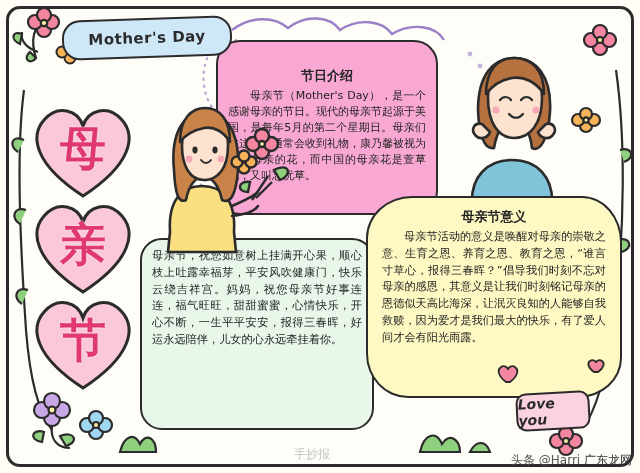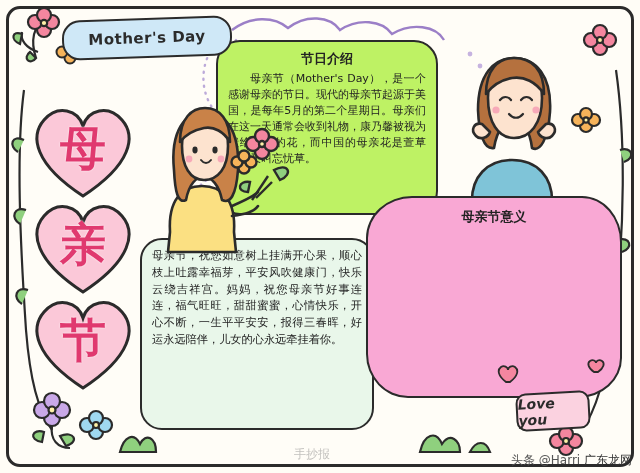--- a/index.html
+++ b/index.html
@@ -92,38 +92,38 @@
     color: #222;
   }
   .bubble .btext {
     color: #222;
   }
 
   
   #intro-bubble {
     left: 216px; top: 40px;
     width: 222px; height: 175px;
-    background: #bef264;
+    background: #f9a8d4;
     border-radius: 24px;
-    padding: 8px 10px;
+    padding: 25px 10px;
     z-index: 3;
   }
   #intro-bubble .btitle { font-size: 13px; margin-bottom: 3px; }
   #intro-bubble .btext {
     font-size: 11px;
     line-height: 1.45;
     text-align: justify;
     text-indent: 22px;
   }
 
   
   #meaning-bubble {
     left: 366px; top: 196px;
     width: 256px; height: 202px;
-    background: #f9a8d4;
+    background: #fef9c3;
     border-radius: 46px 40px 44px 42px / 42px 46px 40px 44px;
     padding: 10px 14px;
     z-index: 5;
   }
   #meaning-bubble .btitle { font-size: 13px; margin-bottom: 3px; }
   #meaning-bubble .btext {
     font-size: 11.2px;
     line-height: 1.5;
     text-align: justify;
     text-indent: 22px;
@@ -336,20 +336,21 @@
     <div class="btitle">节日介绍</div>
     <div class="btext">母亲节（Mother's Day），是一个感谢母亲的节日。现代的母亲节起源于美国，是每年5月的第二个星期日。母亲们在这一天通常会收到礼物，康乃馨被视为献给母亲的花，而中国的母亲花是萱草花，又叫忘忧草。</div>
   </div>
 
   <div class="bubble" id="wishes-bubble">
     <div class="btext">母亲节，祝您如意树上挂满开心果，顺心枝上吐露幸福芽，平安风吹健康门，快乐云绕吉祥宫。妈妈，祝您母亲节好事连连，福气旺旺，甜甜蜜蜜，心情快乐，开心不断，一生平平安安，报得三春晖，好运永远陪伴，儿女的心永远牵挂着你。</div>
   </div>
 
   <div class="bubble" id="meaning-bubble">
     <div class="btitle">母亲节意义</div>
+    <div class="btext">母亲节活动的意义是唤醒对母亲的崇敬之意、生育之恩、养育之恩、教育之恩，“谁言寸草心，报得三春晖？”倡导我们时刻不忘对母亲的感恩，其意义是让我们时刻铭记母亲的恩德似天高比海深，让泯灭良知的人能够自我救赎，因为爱才是我们最大的快乐，有了爱人间才会有阳光雨露。</div>
   </div>
 
   <svg class="layer" width="640" height="473" viewBox="0 0 640 473" style="z-index:4;">
 
     <g stroke="#2b2b2b" stroke-width="2.6" stroke-linejoin="round" stroke-linecap="round">
 
       <path d="M170 232 C168 200 182 186 202 186 C222 186 236 200 234 232 L236 252 L168 252 Z" fill="#fbe082"></path>
 
       <path d="M232 206 C246 200 254 196 258 192" fill="none"></path>
       <path d="M232 216 C246 214 254 212 258 206" fill="none"></path>

